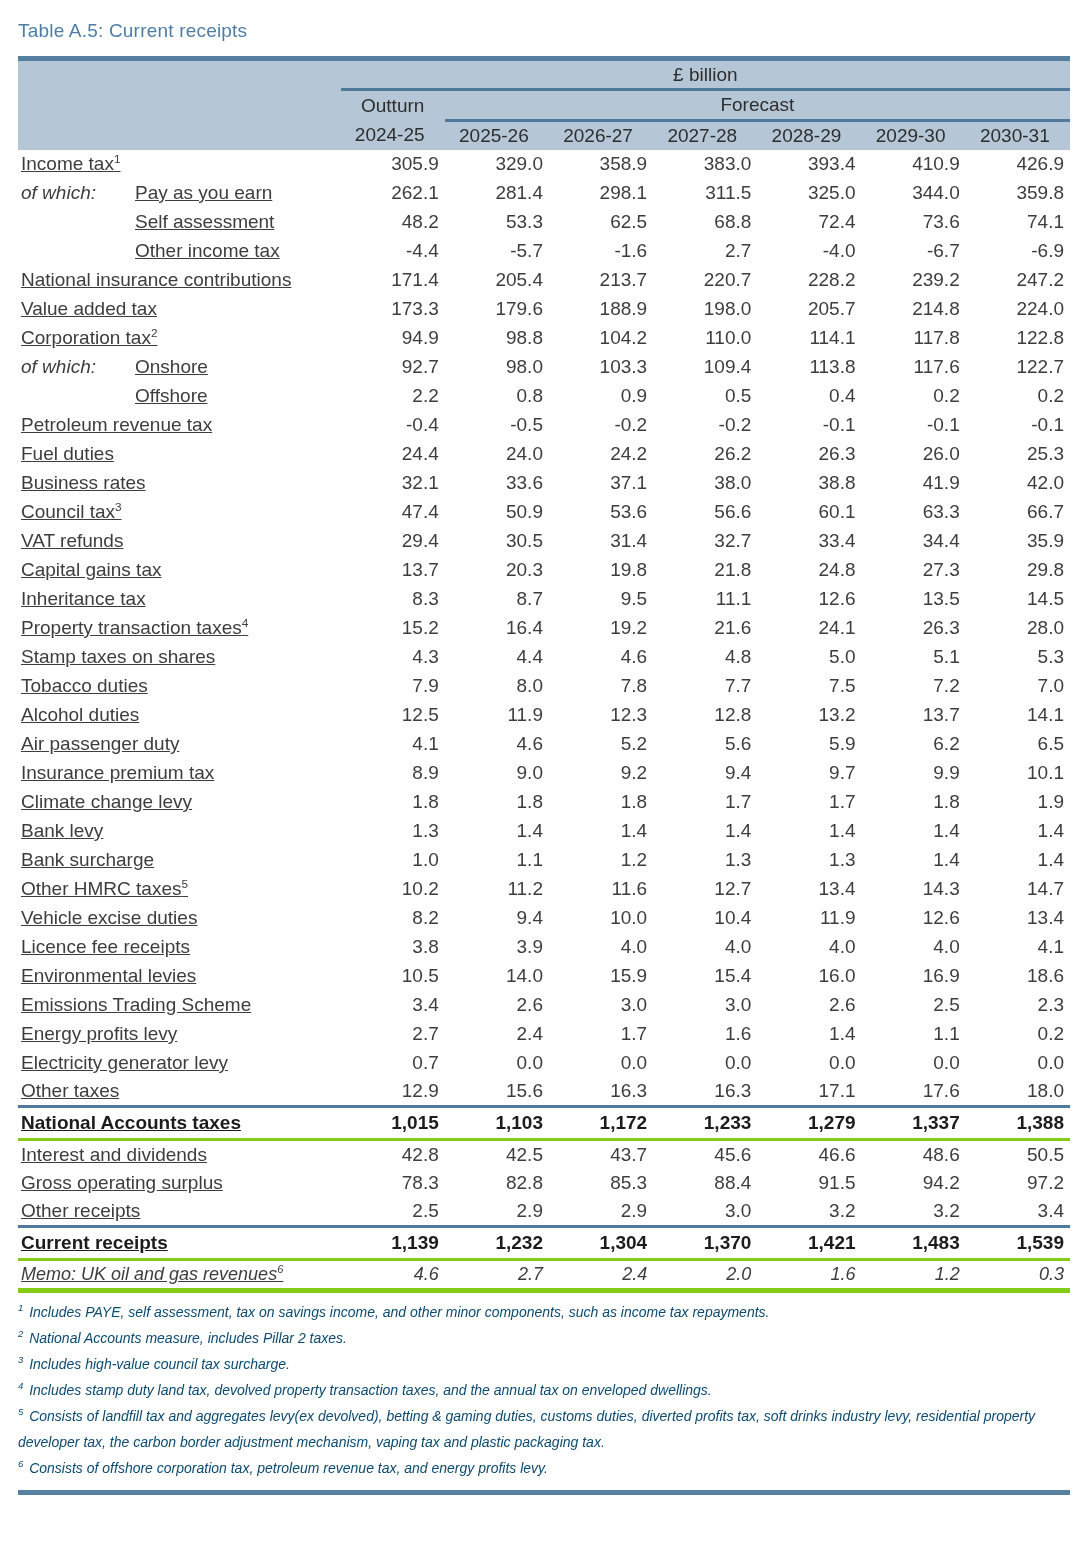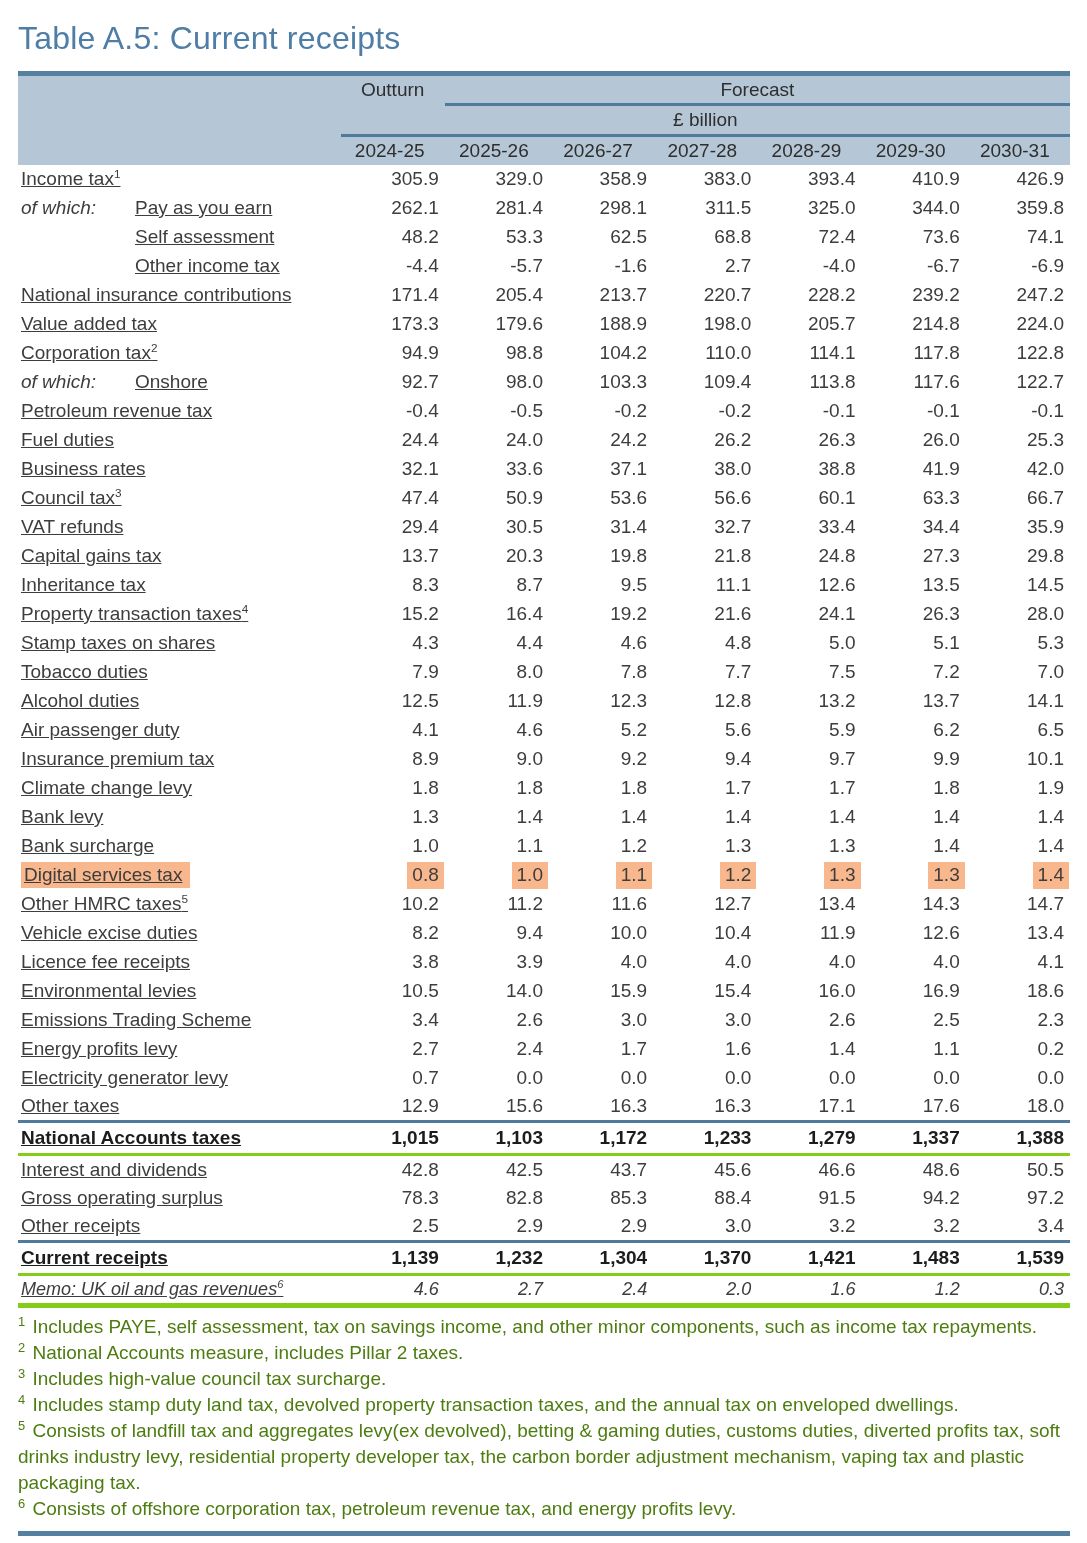--- a/index.html
+++ b/index.html
@@ -6,21 +6,21 @@
   html,body { background:#ffffff; }
   body {
     width:1087px; height:1543px;
     font-family:"Liberation Sans", sans-serif;
     color:#3d3d3d;
     overflow:hidden;
   }
   .page { padding:20px 17px 0 18px; }
   .title {
     color:#4e7da6;
-    font-size:32px;
+    font-size:19px;
     font-weight:500;
     letter-spacing:0.2px;
     margin-bottom:14px;
   }
   table {
     width:1052px;
     border-collapse:collapse;
     table-layout:fixed;
     border-top:5px solid #55809f;
   }
@@ -64,23 +64,24 @@
     display:inline-block;
     padding:2px 5px 3px 5px;
   }
   .footnotes {
     width:1052px;
     padding-top:6px;
     padding-bottom:9px;
     border-bottom:5px solid #55809f;
   }
   .fn {
-    font-size:19px;
+    font-size:14px;
     line-height:26px;
-    color:#4d7c0f;
+    color:#0c4a6e;
+    font-style:italic;
   }
   .fn sup { font-size:68%; margin-right:2px; }
 </style>
 </head>
 <body style="--hl: #f9b78d;">
 
 <div class="page">
   <div class="title">Table A.5: Current receipts</div>
 
   <table>
@@ -90,26 +91,26 @@
         <col class="c-num">
         <col class="c-num">
         <col class="c-num">
       <col class="c-num">
         <col class="c-num">
         <col class="c-num">
     </colgroup>
     <thead>
       <tr>
         <th class="lblhead"></th>
-        <th class="outturn">Outturn</th>
-        <th class="forecast" colspan="6">Forecast</th>
+        <th class="unit" colspan="7">£ billion</th>
       </tr>
       <tr>
         <th class="lblhead"></th>
-        <th class="unit" colspan="7">£ billion</th>
+        <th class="outturn">Outturn</th>
+        <th class="forecast" colspan="6">Forecast</th>
       </tr>
       <tr>
         <th class="lblhead"></th>
         <th class="year">2024-25</th>
         <th class="year">2025-26</th>
         <th class="year">2026-27</th>
         <th class="year">2027-28</th>
         <th class="year">2028-29</th>
         <th class="year">2029-30</th>
         <th class="year">2030-31</th>
@@ -190,20 +191,30 @@
           <td class="lbl"><span class="prefix">of which:</span><span>Onshore</span></td>
           <td class="val">92.7</td>
           <td class="val">98.0</td>
           <td class="val">103.3</td>
           <td class="val">109.4</td>
           <td class="val">113.8</td>
           <td class="val">117.6</td>
           <td class="val">122.7</td>
         </tr>
         <tr>
+          <td class="lbl"><span class="prefix"></span><span>Offshore</span></td>
+          <td class="val">2.2</td>
+          <td class="val">0.8</td>
+          <td class="val">0.9</td>
+          <td class="val">0.5</td>
+          <td class="val">0.4</td>
+          <td class="val">0.2</td>
+          <td class="val">0.2</td>
+        </tr>
+        <tr>
           <td class="lbl"><span>Petroleum revenue tax</span></td>
           <td class="val">-0.4</td>
           <td class="val">-0.5</td>
           <td class="val">-0.2</td>
           <td class="val">-0.2</td>
           <td class="val">-0.1</td>
           <td class="val">-0.1</td>
           <td class="val">-0.1</td>
         </tr>
         <tr>
@@ -348,30 +359,20 @@
         </tr>
         <tr>
           <td class="lbl"><span>Bank surcharge</span></td>
           <td class="val">1.0</td>
           <td class="val">1.1</td>
           <td class="val">1.2</td>
           <td class="val">1.3</td>
           <td class="val">1.3</td>
           <td class="val">1.4</td>
           <td class="val">1.4</td>
-        </tr>
-        <tr class="hl-row">
-          <td class="lbl"><span class="hl">Digital services tax</span></td>
-          <td class="val"><span class="hl-v">0.8</span></td>
-          <td class="val"><span class="hl-v">1.0</span></td>
-          <td class="val"><span class="hl-v">1.1</span></td>
-          <td class="val"><span class="hl-v">1.2</span></td>
-          <td class="val"><span class="hl-v">1.3</span></td>
-          <td class="val"><span class="hl-v">1.3</span></td>
-          <td class="val"><span class="hl-v">1.4</span></td>
         </tr>
         <tr>
           <td class="lbl"><span>Other HMRC taxes<sup>5</sup></span></td>
           <td class="val">10.2</td>
           <td class="val">11.2</td>
           <td class="val">11.6</td>
           <td class="val">12.7</td>
           <td class="val">13.4</td>
           <td class="val">14.3</td>
           <td class="val">14.7</td>

